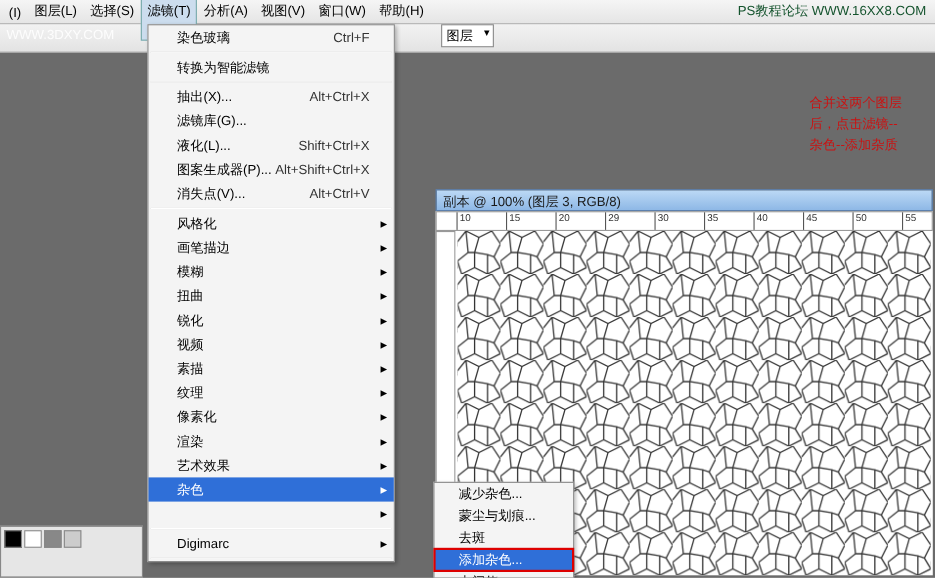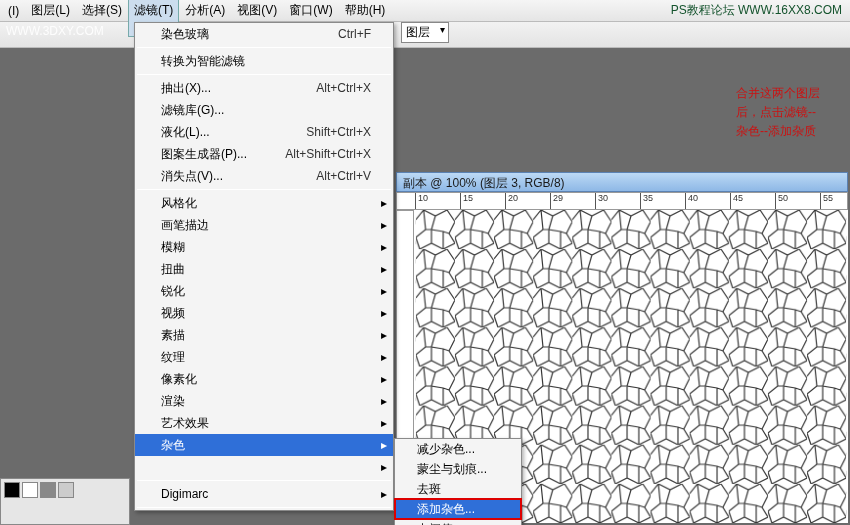--- a/index.html
+++ b/index.html
@@ -15,21 +15,21 @@
 .watermark-r { position:absolute; top:2px; right:8px; color:#14532d; font-size:12px; font-family:Arial; }
 .canvas-area { position:absolute; top:48px; left:0; right:0; bottom:0; background:#6b6b6b; }
 .doc-titlebar { position:absolute; left:396px; top:172px; right:2px; height:20px; background:linear-gradient(#bcd9f5,#8eb8e6); border:1px solid #5b82b3; color:#1a1a1a; padding:2px 6px; }
 .ruler-h { position:absolute; left:396px; top:192px; right:2px; height:18px; background:#fff; border:1px solid #999; }
 .ruler-h .tick { position:absolute; top:0; height:100%; border-left:1px solid #555; font-size:9px; color:#333; padding-left:2px; }
 .ruler-v { position:absolute; left:396px; top:210px; width:18px; bottom:2px; background:#fff; border:1px solid #999; }
 .canvas { position:absolute; left:414px; top:210px; right:2px; bottom:2px; background:#fff; overflow:hidden; }
 .canvas svg { width:100%; height:100%; }
 .annot { position:absolute; right:30px; top:84px; color:#c11; font-size:15px; line-height:1.6; text-align:left; }
 .arrow { position:absolute; left:490px; top:440px; color:#e11; font-size:28px; transform:rotate(-30deg); }
-.menu { position:absolute; left:134px; top:22px; width:260px; background:#f4f4f4; border:1px solid #8a8a8a; box-shadow:2px 2px 4px rgba(0,0,0,.3); }
+.menu { position:absolute; left:134px; top:22px; width:225px; background:#f4f4f4; border:1px solid #8a8a8a; box-shadow:2px 2px 4px rgba(0,0,0,.3); }
 .menu .row { display:flex; align-items:center; height:22px; padding:0 22px 0 26px; position:relative; cursor:default; }
 .menu .row .label { flex:1; }
 .menu .row .shortcut { color:#333; }
 .menu .row .arrow-r { position:absolute; right:6px; }
 .menu .row.hilite { background:#2f6fd8; color:#fff; }
 .menu .hr { height:1px; background:#c6c6c6; margin:2px 2px; border-top:1px solid #fff; }
 .submenu { position:absolute; left:394px; top:438px; width:128px; background:#f4f4f4; border:1px solid #8a8a8a; box-shadow:2px 2px 4px rgba(0,0,0,.3); }
 .submenu .row { height:20px; padding:0 10px 0 22px; display:flex; align-items:center; }
 .submenu .row.hilite { background:#2f6fd8; color:#fff; outline:2px solid #d00; outline-offset:-1px; }
 .ticon { width:16px; height:16px; border:1px solid #888; background:#fff; }

